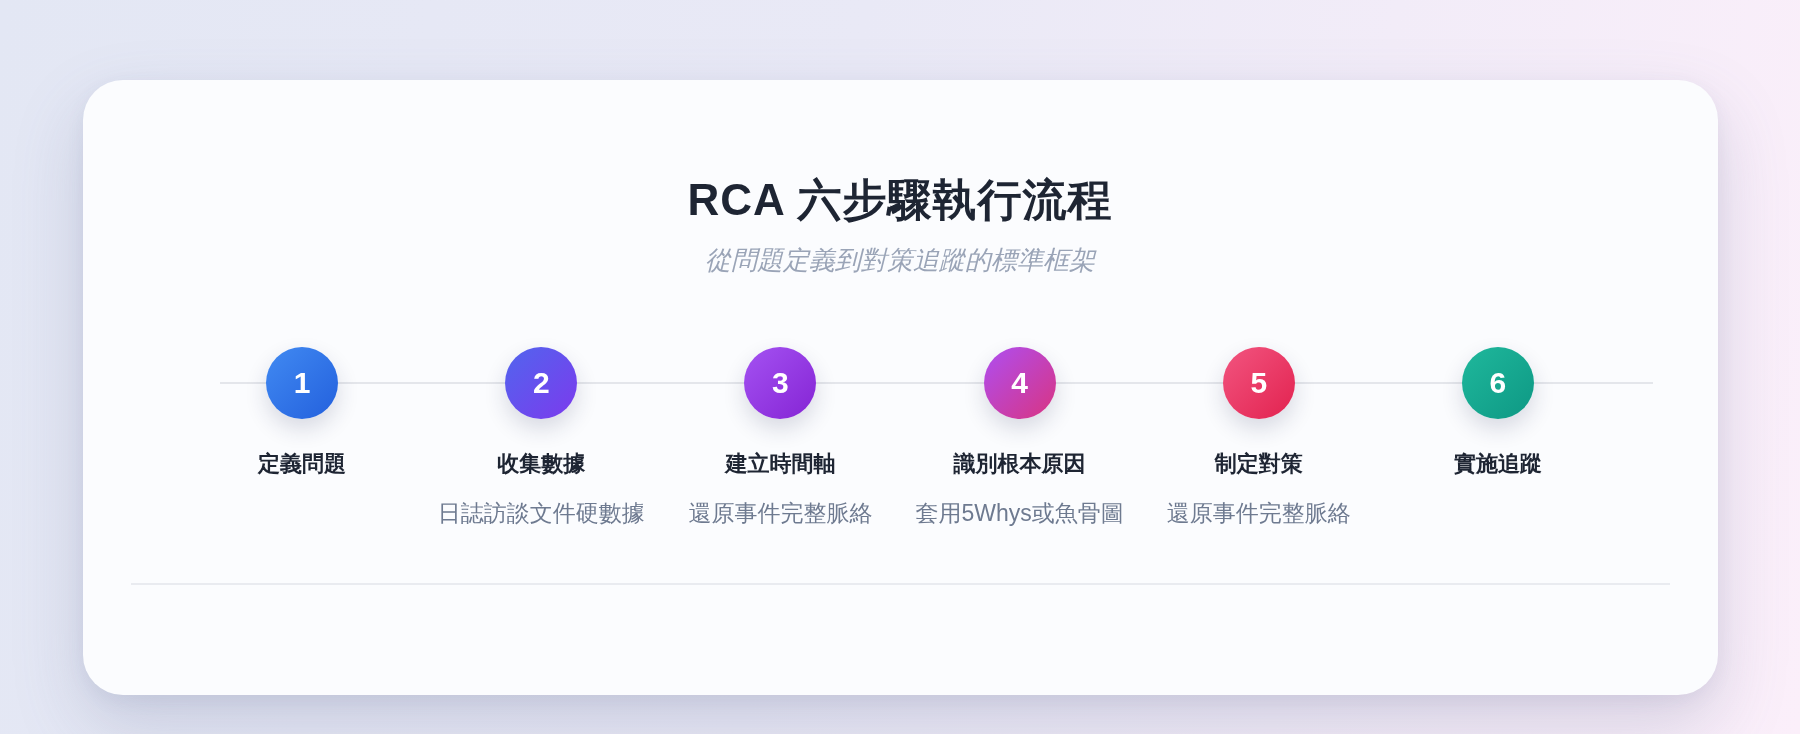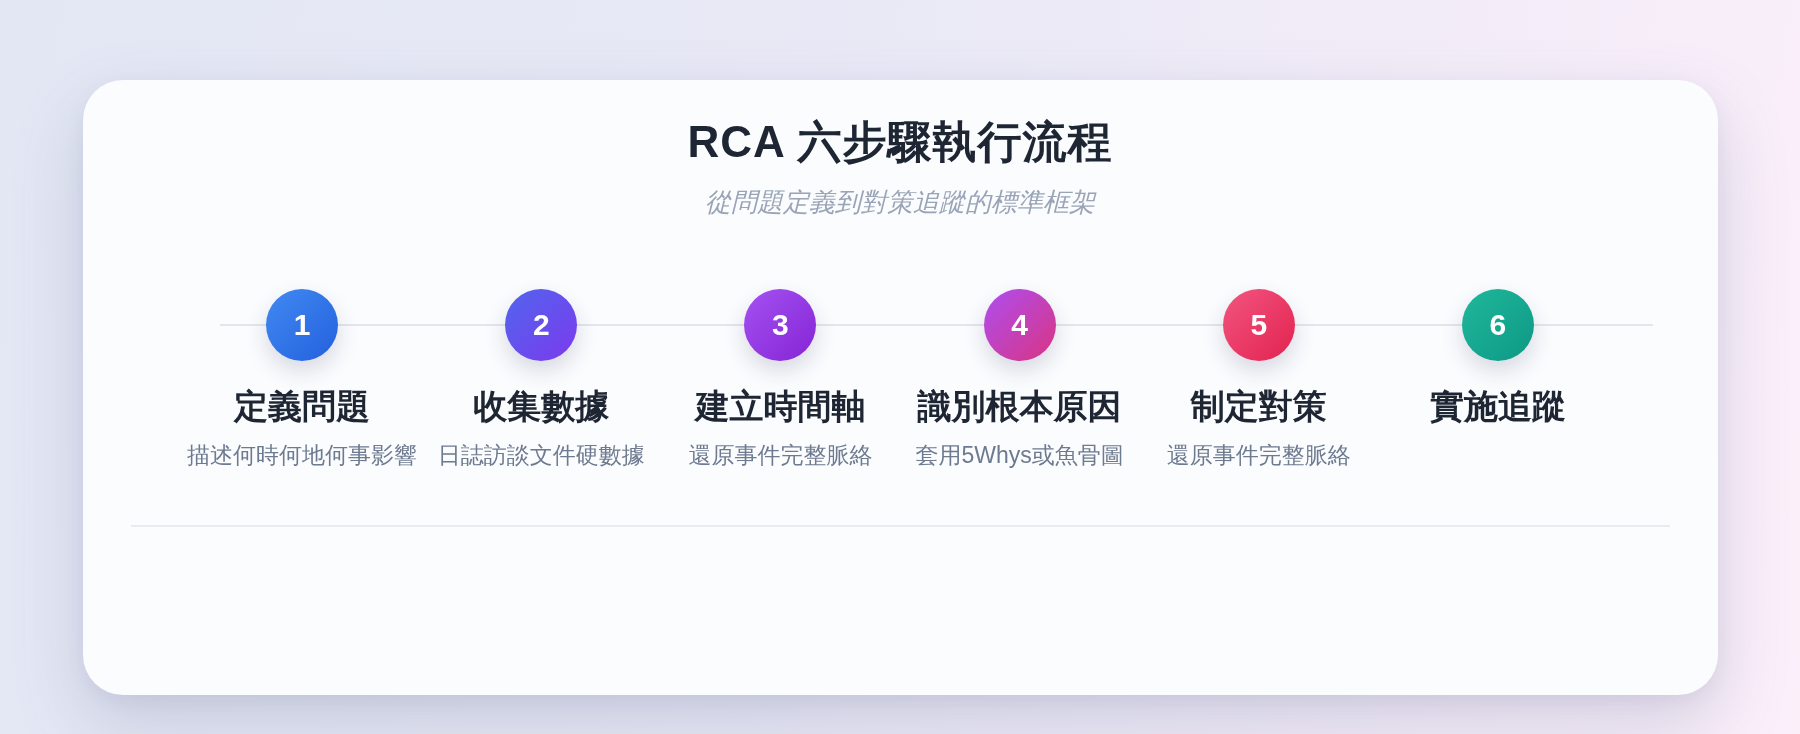--- a/index.html
+++ b/index.html
@@ -27,21 +27,21 @@
   .card {
     position: relative;
     width: 1635px;
     height: 615px;
     margin: 80px auto 0 auto;
     background: var(--card-background);
     border-radius: 40px;
     box-shadow: 0 30px 70px rgba(90, 100, 140, 0.22), 0 6px 18px rgba(90, 100, 140, 0.08);
   }
   .title {
-    padding-top: 36px;
+    padding-top: 94px;
     text-align: center;
     font-size: 44px;
     line-height: 51px;
     font-weight: 700;
     letter-spacing: 1px;
     color: var(--title-text);
   }
   .subtitle {
     margin-top: 20px;
     text-align: center;
@@ -84,21 +84,21 @@
     justify-content: center;
     box-shadow: 0 10px 22px rgba(30, 40, 80, 0.16);
   }
   .circle span {
     color: #ffffff;
     font-size: 30px;
     font-weight: 700;
   }
   .step-title {
     margin-top: 28px;
-    font-size: 34px;
+    font-size: 22px;
     line-height: 34px;
     font-weight: 700;
     color: var(--step-title-text);
     white-space: nowrap;
   }
   .step-desc {
     margin-top: 19px;
     font-size: 23px;
     line-height: 26px;
     font-weight: 400;
@@ -128,21 +128,20 @@
   <p class="subtitle">從問題定義到對策追蹤的標準框架</p>
 
   <div class="steps">
     <div class="connector"></div>
 
     <div class="step">
       <div class="circle" style="background: linear-gradient(135deg, rgb(65, 138, 242), rgb(35, 96, 221));">
         <span>1</span>
       </div>
       <div class="step-title">定義問題</div>
-      <div class="step-desc">描述何時何地何事影響</div>
     </div>
 
     <div class="step">
       <div class="circle" style="background: linear-gradient(135deg, rgb(81, 101, 238), rgb(124, 58, 237));">
         <span>2</span>
       </div>
       <div class="step-title">收集數據</div>
       <div class="step-desc">日誌訪談文件硬數據</div>
     </div>
 

